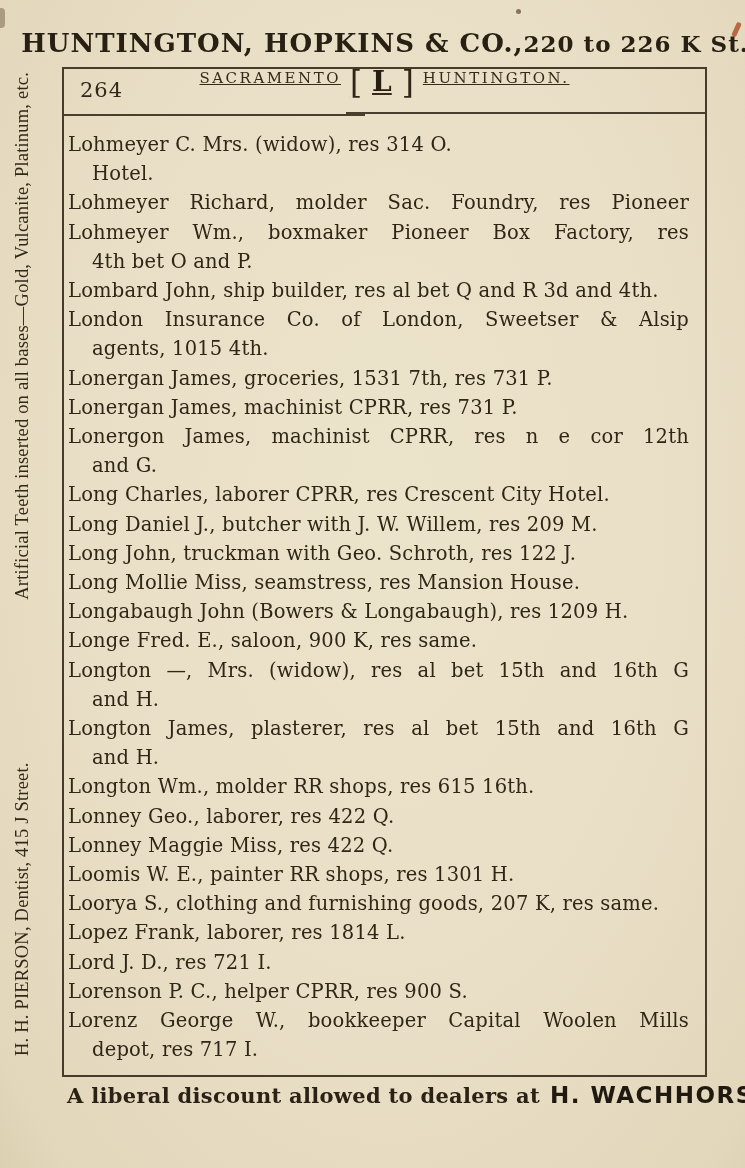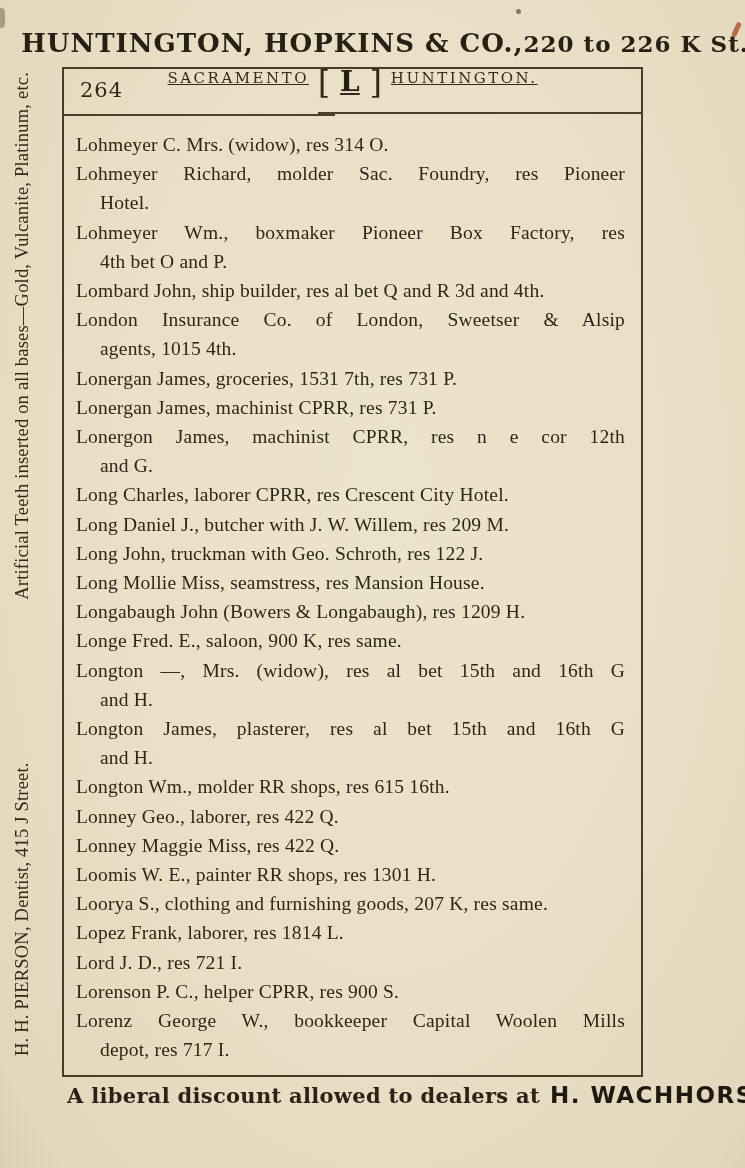--- a/index.html
+++ b/index.html
@@ -20,41 +20,40 @@
   
   .side-ad{
     position:absolute;left:12px;top:1056px;width:984px;
     transform:rotate(-90deg);transform-origin:0 0;
     display:flex;justify-content:space-between;align-items:baseline;
     font-family:"Liberation Serif", serif;font-size:18.5px;letter-spacing:.2px;
     color:#322818;white-space:nowrap;
   }
   
   .page-box{
-    position:absolute;left:62px;top:67px;width:581px;height:1010px;
+    position:absolute;left:62px;top:67px;width:645px;height:1010px;
     border:2px solid #473b2a;box-sizing:border-box;
   }
   .dir-header{position:relative;height:42px;}
   .pgnum{position:absolute;left:16px;top:9px;font-size:21px;color:#33291a;letter-spacing:1px;}
   .dir-center{
     position:absolute;left:0;right:0;top:0;height:42px;
     display:flex;align-items:flex-start;justify-content:center;gap:9px;color:#362b1b;text-decoration:underline;
   }
   .smallcaps{font-size:15px;letter-spacing:2.5px;}
   .bracket{font-size:31px;font-weight:400;line-height:1;position:relative;top:-2px;color:#302617;}
   .letterL{font-size:28px;font-weight:700;line-height:1;position:relative;top:-1px;margin:0 1px;color:#261e11;}
   .dblrule{position:relative;height:7px;}
   .dblrule .seg-a{position:absolute;left:0;width:47%;top:3px;height:2px;background:#4a3e2c;}
   .dblrule .seg-b{position:absolute;left:44%;right:0;top:1px;height:2px;background:#4a3e2c;}
   
   .entries{
-    padding:12px 16px 0 12px;
+    padding:12px 16px 0 4px;
     font-size:19.5px;line-height:29.2px;letter-spacing:.2px;
     color:#2f2616;
-    font-family:Liberation Serif, serif;
   }
   .entry{margin:0;}
   .el{min-height:29.2px;}
   .elj{text-align:justify;text-align-last:justify;}
   .el2{padding-left:24px;}
   
   .footer-ad{
     position:absolute;left:45px;top:1082px;width:668px;
     display:flex;align-items:baseline;gap:10px;white-space:nowrap;
   }
@@ -96,22 +95,22 @@
   </div>
   <div class="dblrule">
     <div class="seg-a"></div>
     <div class="seg-b"></div>
   </div>
   <div class="entries">
       <div class="entry">
         <div class="el el1">Lohmeyer C. Mrs. (widow), res 314 O.</div>
       </div>
       <div class="entry">
+        <div class="el el2">Hotel.</div>
         <div class="el el1 elj">Lohmeyer Richard, molder Sac. Foundry, res Pioneer</div>
-        <div class="el el2">Hotel.</div>
       </div>
       <div class="entry">
         <div class="el el1 elj">Lohmeyer Wm., boxmaker Pioneer Box Factory, res</div>
         <div class="el el2">4th bet O and P.</div>
       </div>
       <div class="entry">
         <div class="el el1">Lombard John, ship builder, res al bet Q and R 3d and 4th.</div>
       </div>
       <div class="entry">
         <div class="el el1 elj">London Insurance Co. of London, Sweetser &amp; Alsip</div>

